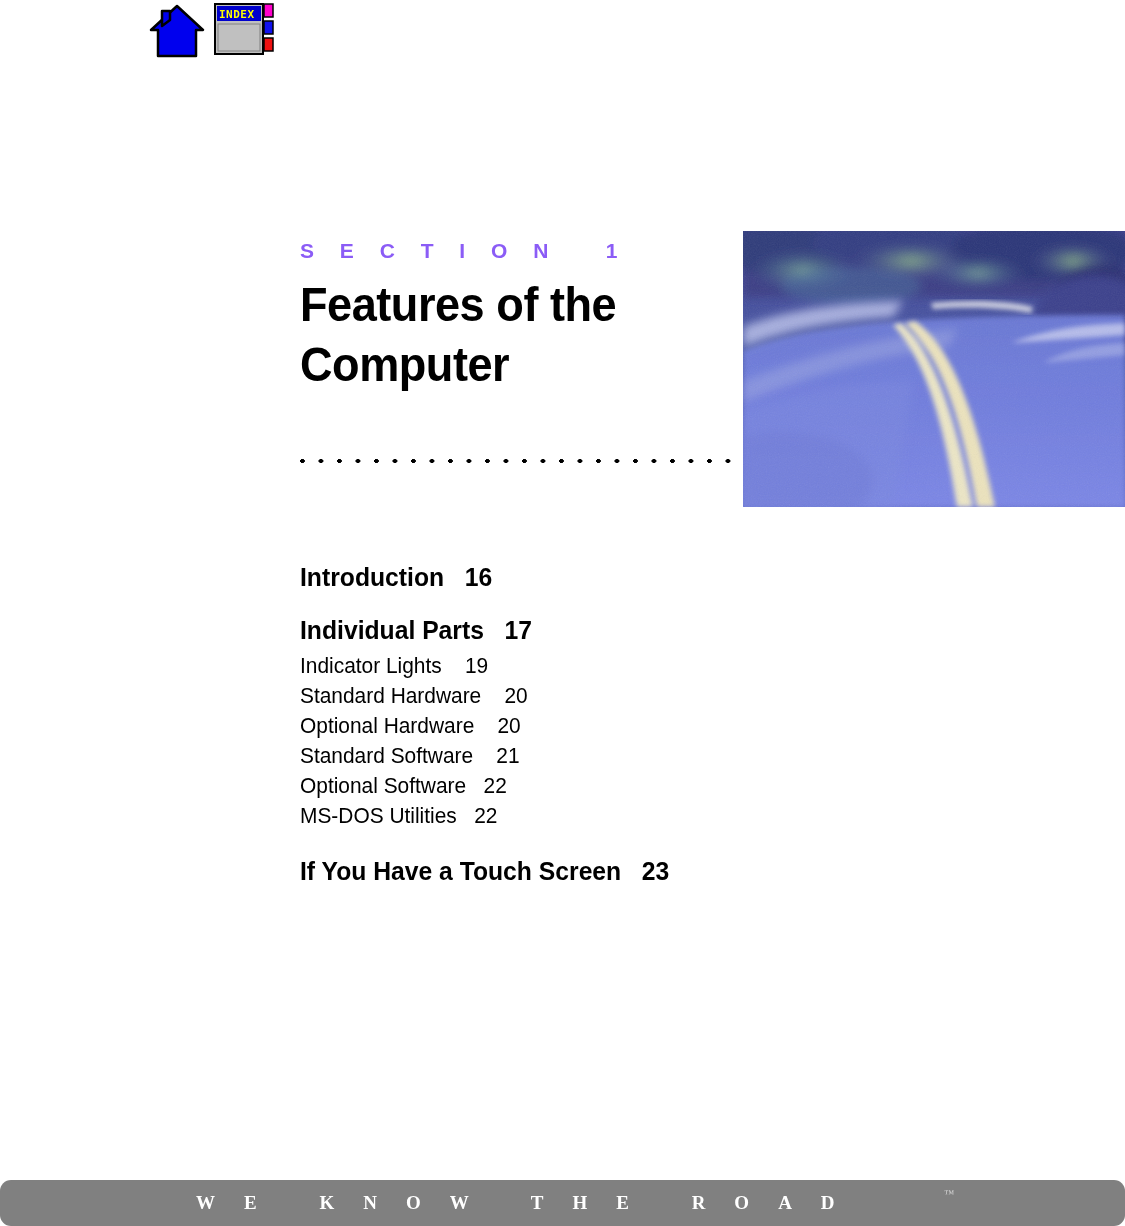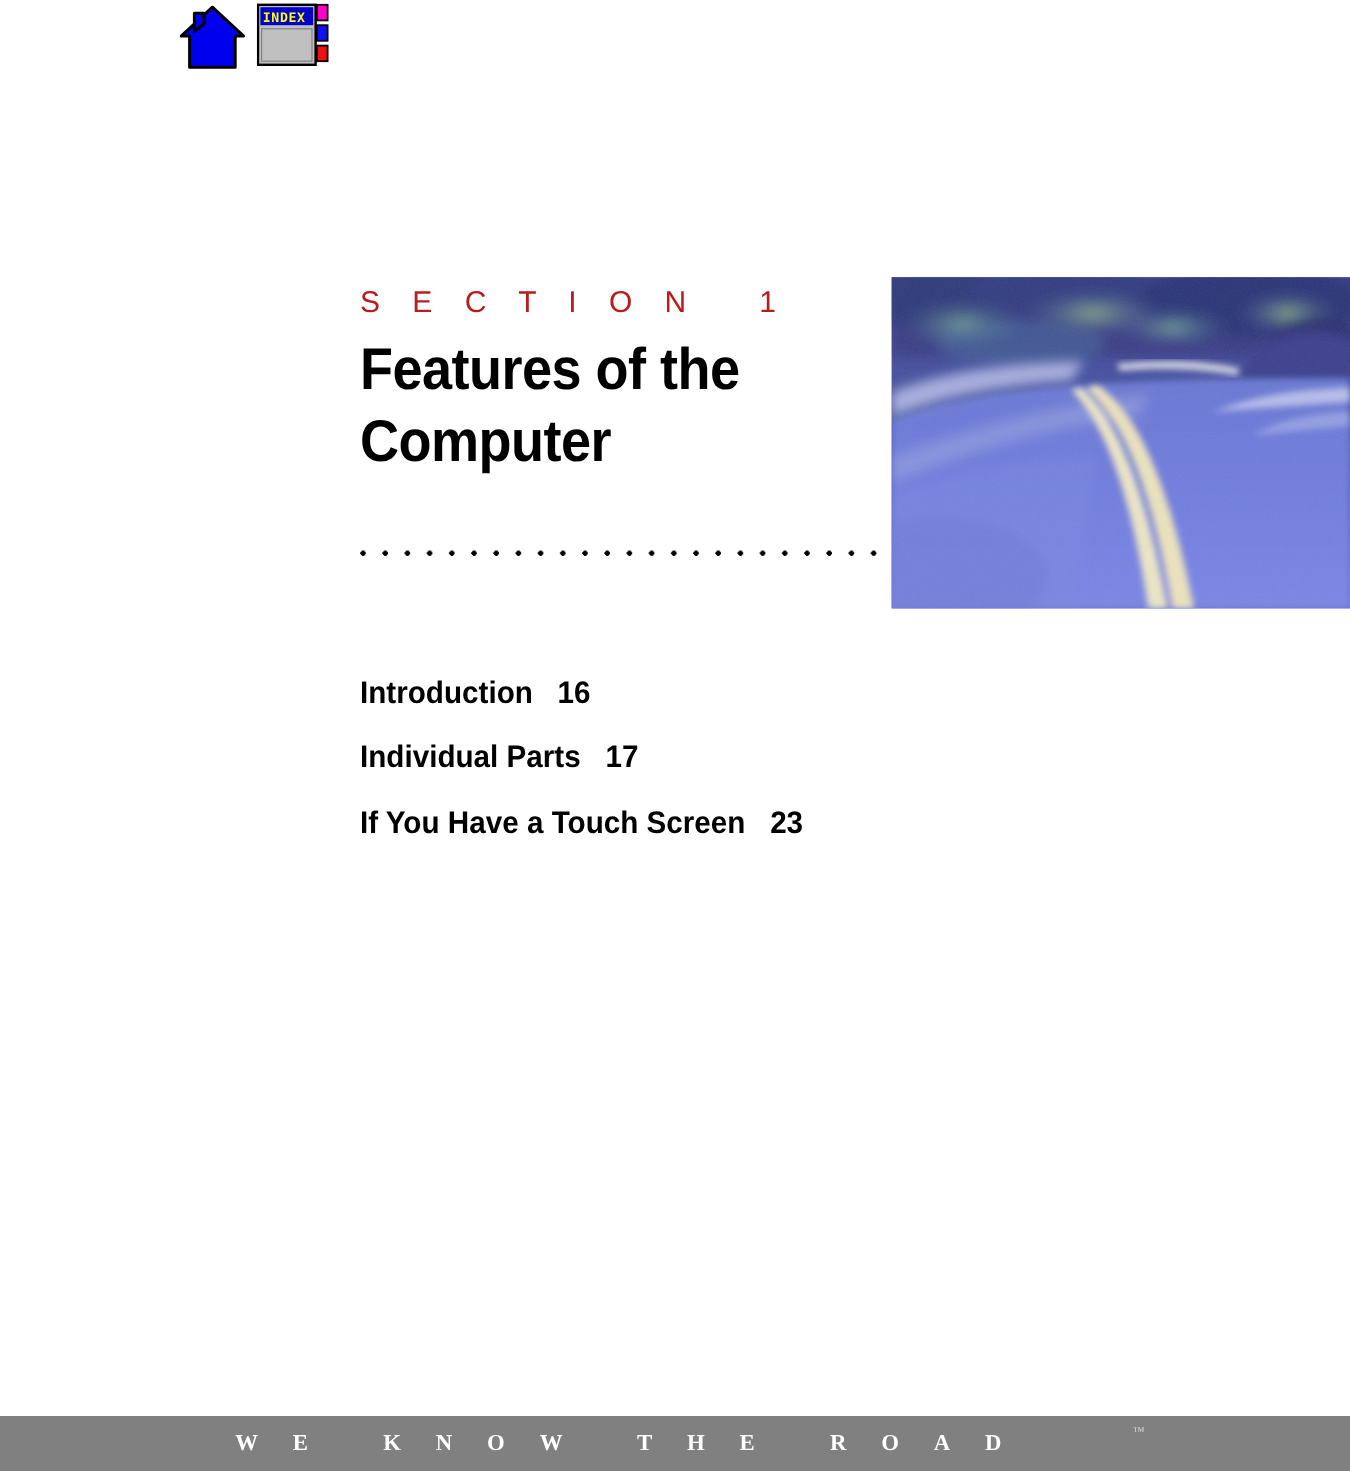--- a/index.html
+++ b/index.html
@@ -54,26 +54,26 @@
   
   .section-block {
     position: absolute;
     left: 300px;
     top: 240px;
     width: 440px;
   }
 
   .section-eyebrow {
     font-family: "Liberation Sans", sans-serif;
-    font-size: 25px;
-    font-weight: 400;
+    font-size: 21px;
+    font-weight: 700;
     letter-spacing: 10px;
     line-height: 1;
     white-space: pre;
-    color: #b91c1c;
+    color: #8b5cf6;
   }
 
   .section-title {
     font-family: "Liberation Sans", sans-serif;
     font-size: 49px;
     font-weight: bold;
     line-height: 1.22;
     letter-spacing: -0.5px;
     margin-top: 14px;
     color: #000;
@@ -141,20 +141,21 @@
   .toc-major.touch { margin-top: 25px; }
 
   
   .tagline-bar {
     position: absolute;
     left: 0;
     top: 1180px;
     width: 1125px;
     height: 46px;
     background: #808080;
+    border-radius: 11px;
   }
   .tagline-text {
     position: absolute;
     left: 196px;
     top: 12px;
     font-family: "Liberation Serif", serif;
     font-size: 19px;
     font-weight: bold;
     color: #ffffff;
     letter-spacing: 29px;
@@ -293,20 +294,28 @@
     <rect x="0" y="0" width="382" height="276" filter="url(#grainy)" fill="#ffffff" opacity="0.5"></rect>
   </svg>
 </div>
 
 <div class="toc">
 
   <div class="toc-major">Introduction   16</div>
 
   <div class="toc-major gap-before">Individual Parts   17</div>
 
+  <div class="toc-minor-group">
+    <div class="toc-minor">Indicator Lights    19</div>
+    <div class="toc-minor">Standard Hardware    20</div>
+    <div class="toc-minor">Optional Hardware    20</div>
+    <div class="toc-minor">Standard Software    21</div>
+    <div class="toc-minor">Optional Software   22</div>
+    <div class="toc-minor">MS-DOS Utilities   22</div>
+  </div>
 
   <div class="toc-major touch">If You Have a Touch Screen   23</div>
 
 </div>
 
 <div class="tagline-bar">
   <div class="tagline-text">WE KNOW THE ROAD</div>
   <div class="tagline-tm">™</div>
 </div>
 

